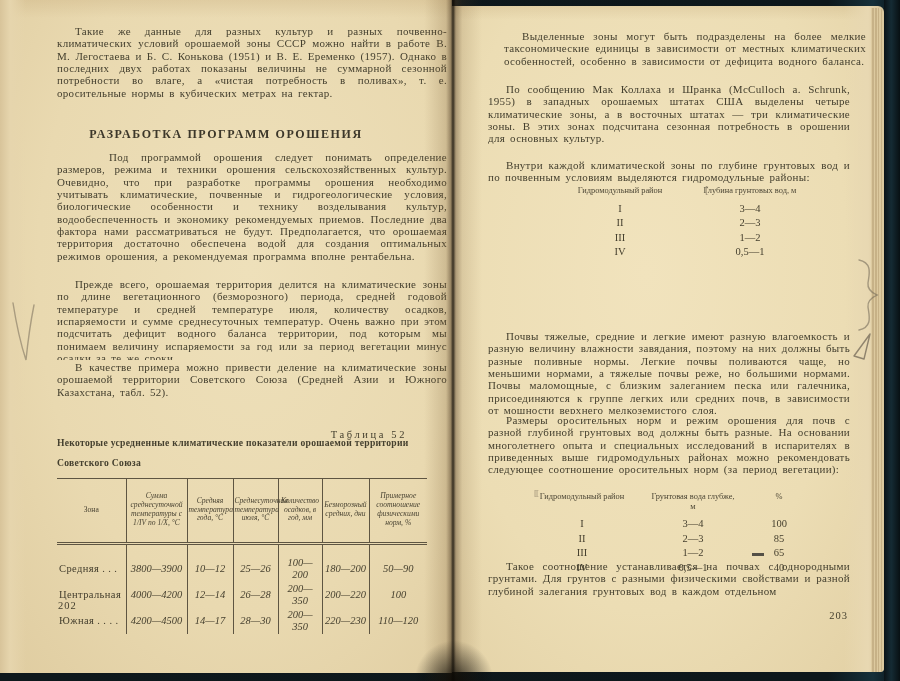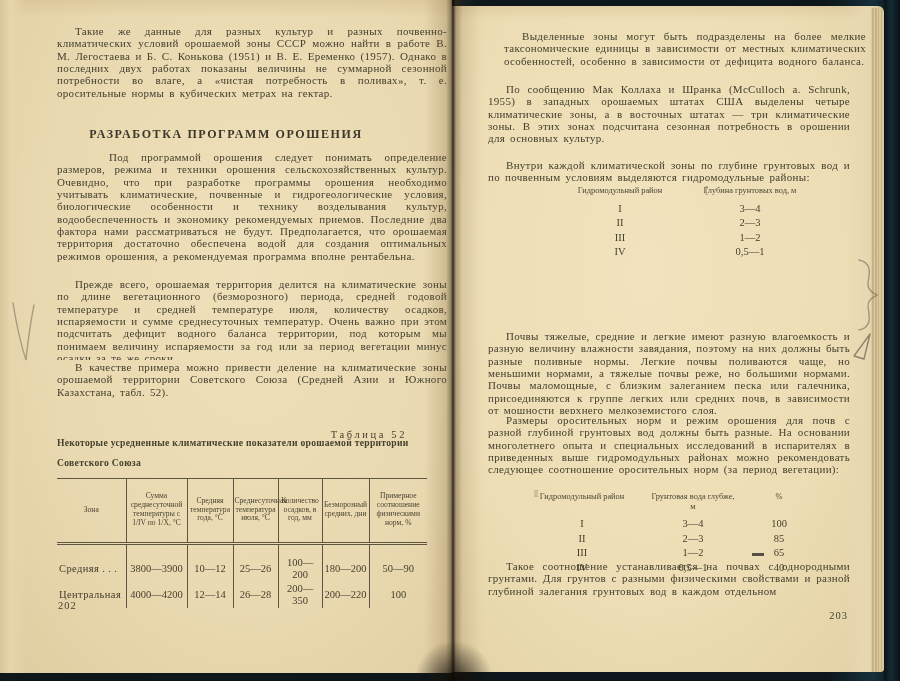--- a/index.html
+++ b/index.html
@@ -51,21 +51,21 @@
   }
   .tbl-label { position:absolute; text-align:right; font-size:10.5px; letter-spacing:2.6px;margin-top:12px; }
   .tbl-caption { position:absolute; font-weight:bold; font-size:9.6px; line-height:20px; letter-spacing:.3px; }
   .tbl-source { position:absolute; font-size:9.6px; letter-spacing:.2px; }
   table.t52 { position:absolute; left:57px; top:478px; width:370px; border-collapse:collapse; table-layout:fixed; }
   .t52 th {
     font-weight:normal; font-size:7.6px; line-height:8.9px; text-align:center;
     vertical-align:middle; padding:3px 1px 4px; height:56px;
     border-top:1.4px solid #5e5542; border-bottom:3px double #5e5542; color:#4a4433;
   }
-  .t52 th + th, .t52 td + td { border-left:1px solid #5e5542; }
+  .t52 th + th, .t52 td + td { border-left:1px solid #5e5542;font-style:italic; }
   .t52 td { font-size:10.5px; line-height:12px; padding:1px 2px; text-align:center; color:#46402f; }
   .t52 td.zone { text-align:left; padding-left:2px; letter-spacing:.4px; }
   .t52 tbody tr:first-child td { padding-top:12px; }
   table.t-small { position:absolute; border-collapse:collapse; table-layout:fixed; }
   .t-small th { font-weight:normal; font-size:8.4px; line-height:9.6px; text-align:center; vertical-align:top; padding:0 2px 6px; color:#4c4635; }
   .t-small td { font-size:10.5px; line-height:12.5px; text-align:center; color:#46402f; }
   .pagenum { position:absolute; font-size:10.5px; letter-spacing:1px; }
   .pencil { position:absolute; pointer-events:none; }
   .pencil-text { position:absolute; color:rgba(110,100,82,.65); pointer-events:none; font-family:"Liberation Serif", serif; }
   .pencil-underline { position:absolute; width:12px; height:2.6px; background:rgba(58,55,50,.85); }
@@ -126,20 +126,29 @@
         </tr>
         <tr>
           <td class="zone">Центральная</td>
           <td>4000—4200</td>
           <td>12—14</td>
           <td>26—28</td>
           <td>200—350</td>
           <td>200—220</td>
           <td>100</td>
         </tr>
+        <tr>
+          <td class="zone">Южная . . . .</td>
+          <td>4200—4500</td>
+          <td>14—17</td>
+          <td>28—30</td>
+          <td>200—350</td>
+          <td>220—230</td>
+          <td>110—120</td>
+        </tr>
       </tbody>
     </table>
 
     <div class="pagenum" style="left:58px; top:600px;">202</div>
   </div>
 
   <div class="page page-right">
     <div class="par" style="left:52px; top:24px; width:362px; height:52px;">Выделенные зоны могут быть подразделены на более мелкие таксономические единицы в зависимости от местных климатических особенностей, особенно в зависимости от дефицита водного баланса.</div>
 
     <div class="par" style="left:36px; top:77px; width:362px; height:64px;">По сообщению Мак Коллаха и Шранка (McCulloch a. Schrunk, 1955) в западных орошаемых штатах США выделены четыре климатические зоны, а в восточных штатах — три климатические зоны. В этих зонах подсчитана сезонная потребность в орошении для основных культур.</div>

